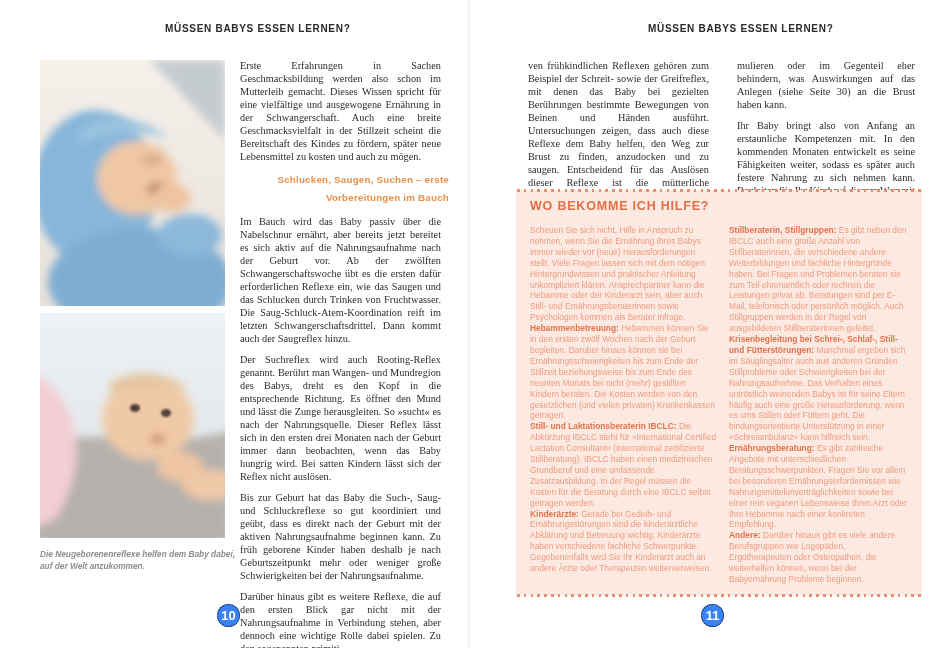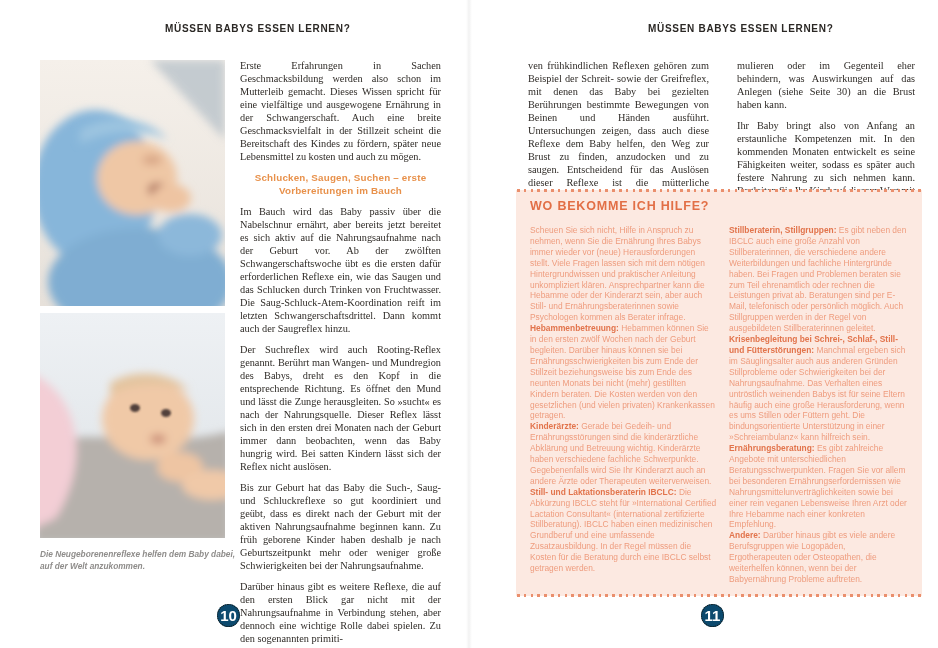--- a/index.html
+++ b/index.html
@@ -33,22 +33,22 @@
   }
 
   .body-col{font-size:10.3px;line-height:13px;text-align:justify;}
   .body-col p{margin:8px;}
   #left-col{left:232px;top:51px;width:217px;}
   #rcol1{left:520px;top:51px;width:197px;}
   #rcol2{left:729px;top:51px;width:194px;}
 
   .sec-heading{
     font-family:"Liberation Sans","DejaVu Sans",sans-serif;
-    font-weight:700;font-size:9.8px;line-height:13px;
-    color:#e8914b;letter-spacing:0.2px;margin:8px 0 3px;text-align:center;
+    font-weight:700;font-size:9.8px;line-height:18px;
+    color:#e8914b;letter-spacing:0.2px;margin:8px 0 3px;text-align:right;
   }
 
   .help-box{
     left:516px;top:190px;width:406px;height:406px;background:#fce9e1;
   }
   .help-box::before,.help-box::after{
     content:"";position:absolute;left:1px;right:1px;height:2.6px;
     background:repeating-linear-gradient(90deg,#ea8f6d 0 2.6px,transparent 2.6px 6.8px);
   }
   .help-box::before{top:-1px;}
@@ -63,23 +63,23 @@
     position:absolute;top:29px;
     font-family:"Liberation Sans","DejaVu Sans",sans-serif;
     font-size:8.4px;line-height:10.9px;color:#ee9c7e;text-align:left;margin-top:6px;
   }
   .box-col p{margin:0;}
   .box-col b{color:#e2744c;}
   #boxcol1{left:14px;width:187px;}
   #boxcol2{left:213px;width:181px;}
 
   .pagenum{
-    width:23px;height:23px;border-radius:50%;background:#0c4a6e;
+    width:23px;height:23px;border-radius:50%;background:#3b82f6;
     color:#ffffff;font-family:"Liberation Sans","DejaVu Sans",sans-serif;
-    font-weight:700;font-size:15px;
+    font-weight:700;font-size:13px;
     display:flex;align-items:center;justify-content:center;
     outline:1.5px dotted #17150f;outline-offset:-1px;
   }
   #pn-left{left:217px;top:604px;}
   #pn-right{left:701px;top:604px;}
 </style>
 </head>
 <body>
 
 <div class="abs gutter"></div>
@@ -164,24 +164,24 @@
 <div class="abs body-col" id="rcol2">
   <p>mulieren oder im Gegenteil eher behindern, was Auswirkungen auf das Anlegen (siehe Seite 30) an die Brust haben kann.</p>
   <p>Ihr Baby bringt also von Anfang an erstaunliche Kompetenzen mit. In den kommenden Monaten entwickelt es seine Fähigkeiten weiter, sodass es später auch festere Nahrung zu sich nehmen kann. Begleiten Sie Ihr Kind auf diesem Weg mit Vertrauen, Geduld und Spaß – aber in seinem Tempo.</p>
 </div>
 
 <div class="abs help-box">
   <div class="box-title">WO BEKOMME ICH HILFE?</div>
   <div class="box-col" id="boxcol1">
     <p><b></b><span>Scheuen Sie sich nicht, Hilfe in Anspruch zu nehmen, wenn Sie die Ernährung Ihres Babys immer wieder vor (neue) Herausforderungen stellt. Viele Fragen lassen sich mit dem nötigen Hintergrundwissen und praktischer Anleitung unkompliziert klären. Ansprechpartner kann die Hebamme oder der Kinderarzt sein, aber auch Still- und Ernährungsberaterinnen sowie Psychologen kommen als Berater infrage.</span></p>
     <p><b>Hebammenbetreuung:</b><span> Hebammen können Sie in den ersten zwölf Wochen nach der Geburt begleiten. Darüber hinaus können sie bei Ernährungsschwierigkeiten bis zum Ende der Stillzeit beziehungsweise bis zum Ende des neunten Monats bei nicht (mehr) gestillten Kindern beraten. Die Kosten werden von den gesetzlichen (und vielen privaten) Krankenkassen getragen.</span></p>
+    <p><b>Still- und Laktationsberaterin IBCLC:</b><span> Die Abkürzung IBCLC steht für »International Certified Lactation Consultant« (international zertifizierte Stillberatung). IBCLC haben einen medizinischen Grundberuf und eine umfassende Zusatzausbildung. In der Regel müssen die Kosten für die Beratung durch eine IBCLC selbst getragen werden.</span></p>
     <p><b>Kinderärzte:</b><span> Gerade bei Gedeih- und Ernährungsstörungen sind die kinderärztliche Abklärung und Betreuung wichtig. Kinderärzte haben verschiedene fachliche Schwerpunkte. Gegebenenfalls wird Sie Ihr Kinderarzt auch an andere Ärzte oder Therapeuten weiterverweisen.</span></p>
-    <p><b>Still- und Laktationsberaterin IBCLC:</b><span> Die Abkürzung IBCLC steht für »International Certified Lactation Consultant« (international zertifizierte Stillberatung). IBCLC haben einen medizinischen Grundberuf und eine umfassende Zusatzausbildung. In der Regel müssen die Kosten für die Beratung durch eine IBCLC selbst getragen werden.</span></p>
   </div>
   <div class="box-col" id="boxcol2">
     <p><b>Stillberaterin, Stillgruppen:</b><span> Es gibt neben den IBCLC auch eine große Anzahl von Stillberaterinnen, die verschiedene andere Weiterbildungen und fachliche Hintergründe haben. Bei Fragen und Problemen beraten sie zum Teil ehrenamtlich oder rechnen die Leistungen privat ab. Beratungen sind per E-Mail, telefonisch oder persönlich möglich. Auch Stillgruppen werden in der Regel von ausgebildeten Stillberaterinnen geleitet.</span></p>
     <p><b>Krisenbegleitung bei Schrei-, Schlaf-, Still- und Fütterstörungen:</b><span> Manchmal ergeben sich im Säuglingsalter auch aus anderen Gründen Stillprobleme oder Schwierigkeiten bei der Nahrungsaufnahme. Das Verhalten eines untröstlich weinenden Babys ist für seine Eltern häufig auch eine große Herausforderung, wenn es ums Stillen oder Füttern geht. Die bindungsorientierte Unterstützung in einer »Schreiambulanz« kann hilfreich sein.</span></p>
     <p><b>Ernährungsberatung:</b><span> Es gibt zahlreiche Angebote mit unterschiedlichen Beratungsschwerpunkten. Fragen Sie vor allem bei besonderen Ernährungserfordernissen wie Nahrungsmittelunverträglichkeiten sowie bei einer rein veganen Lebensweise Ihren Arzt oder Ihre Hebamme nach einer konkreten Empfehlung.</span></p>
-    <p><b>Andere:</b><span> Darüber hinaus gibt es viele andere Berufsgruppen wie Logopäden, Ergotherapeuten oder Osteopathen, die weiterhelfen können, wenn bei der Babyernährung Probleme auftreten.</span></p>
+    <p><b>Andere:</b><span> Darüber hinaus gibt es viele andere Berufsgruppen wie Logopäden, Ergotherapeuten oder Osteopathen, die weiterhelfen können, wenn bei der Babyernährung Probleme beginnen.</span></p>
   </div>
 </div>
 
 <div class="abs pagenum" id="pn-right">11</div>
 
 </body></html>

